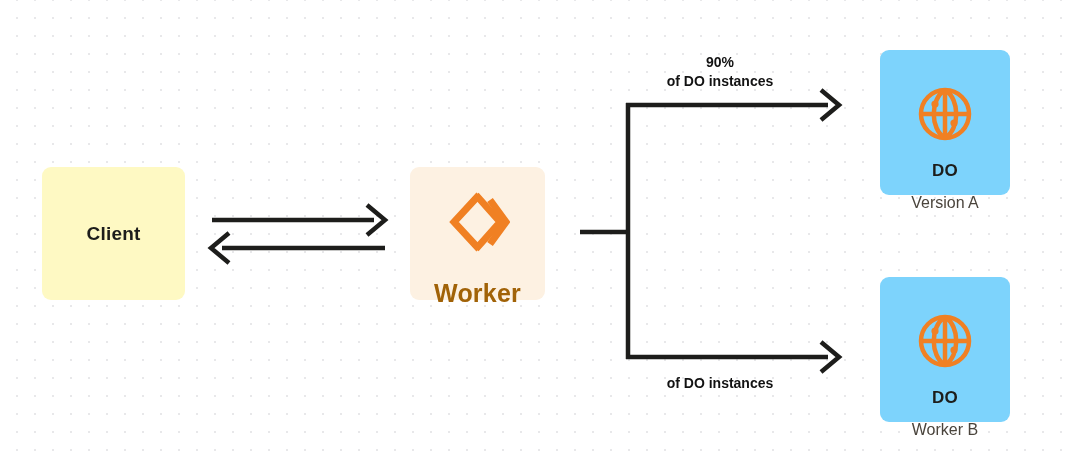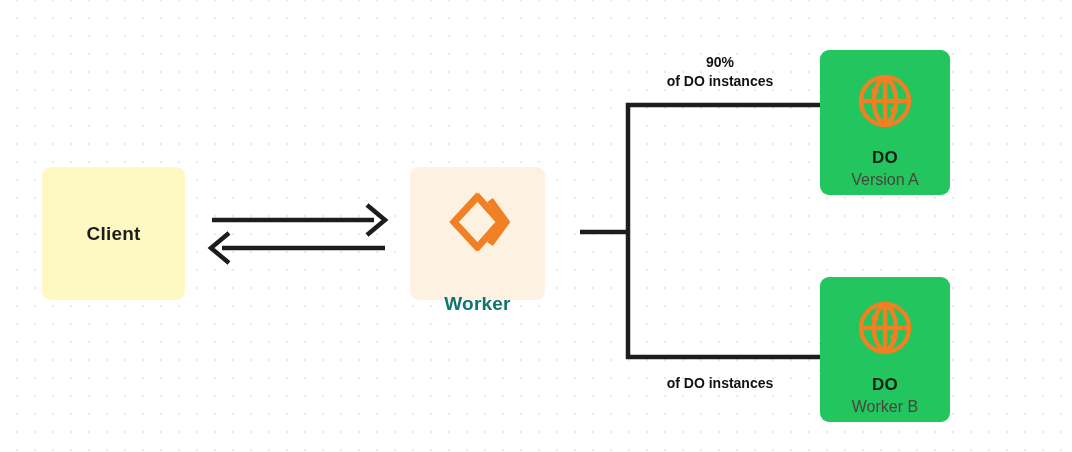--- a/index.html
+++ b/index.html
@@ -50,51 +50,51 @@
   #worker-node {
     left: 410px;
     top: 167px;
     width: 135px;
     height: 133px;
     background: #fdf1e2;
     justify-content: flex-start;
     padding-top: 23px;
   }
   #worker-node .node-title {
-    font-size: 19px;
-    font-weight: bold;
-    color: #0f766e;
-    margin-top: 39px;
+    font-size: 25px;
+    font-weight: bold;
+    color: #a16207;
+    margin-top: 25px;
     letter-spacing: 0.2px;
   }
   .worker-icon { width: 64px; height: 64px; display: block; }
   
   .do-node {
-    left: 820px;
+    left: 880px;
     width: 130px;
     height: 145px;
-    background: #22c55e;
+    background: #7dd3fc;
     justify-content: flex-start;
-    padding-top: 22px;
+    padding-top: 35px;
   }
   #do-a-node { top: 50px; }
   #do-b-node { top: 277px; }
   .globe-icon { width: 58px; height: 58px; display: block; }
   .do-title {
     font-size: 17px;
     font-weight: bold;
     color: #1d1d1b;
     margin-top: 18px;
     letter-spacing: 0.2px;
   }
   .do-sub {
     font-size: 16px;
     font-weight: normal;
     color: #4a443c;
-    margin-top: 3px;
+    margin-top: 13px;
   }
   
   .edge-label {
     position: absolute;
     text-align: center;
     font-size: 14px;
     font-weight: bold;
     color: #121212;
     line-height: 19px;
     white-space: nowrap;

